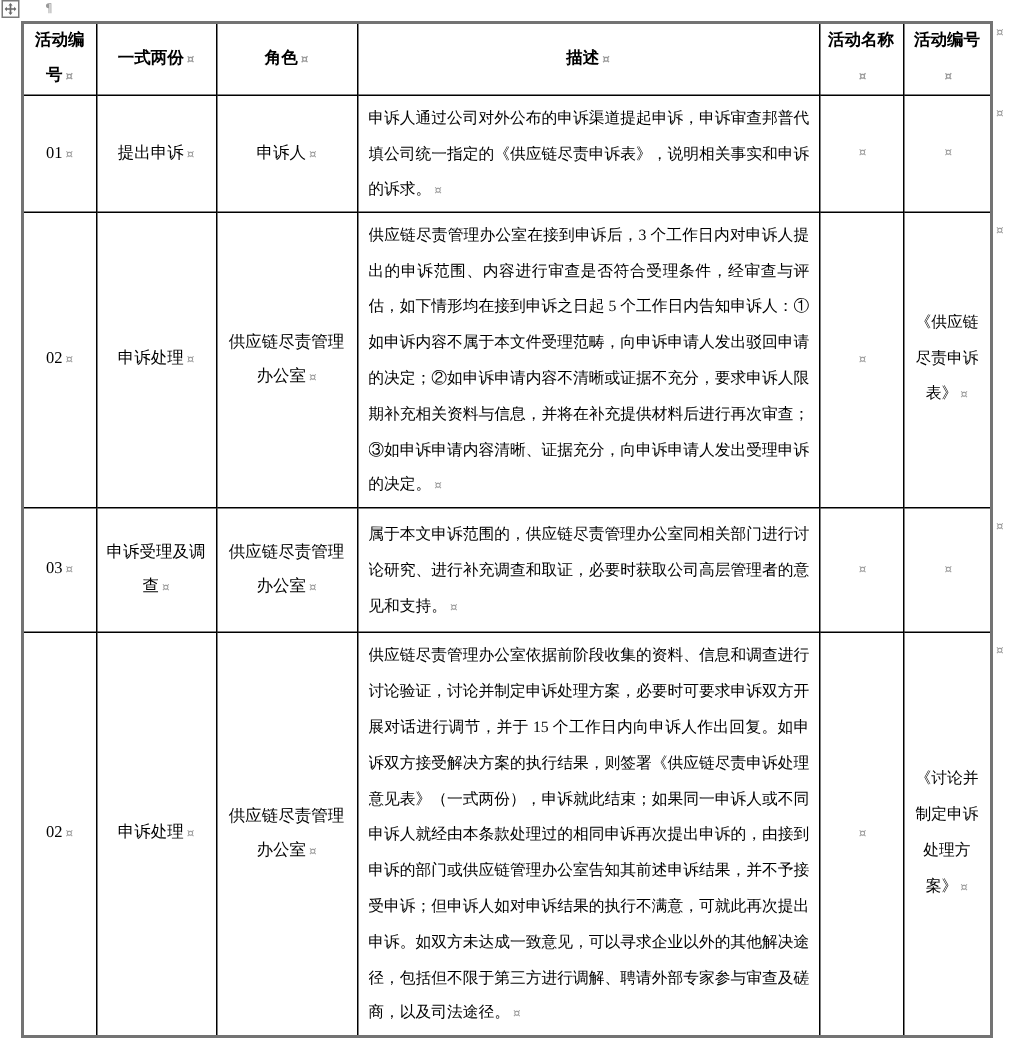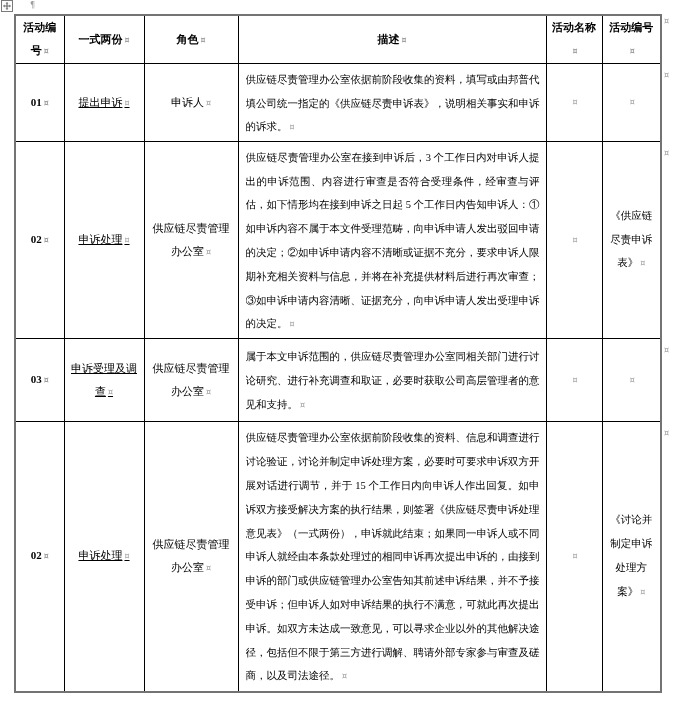--- a/index.html
+++ b/index.html
@@ -44,22 +44,22 @@
   }
   table.doc td, table.doc th {
     border:1px solid #000000;
     vertical-align:middle;
     text-align:center;
     font-size:11px;
     line-height:23px;
     overflow:hidden;
   }
   th.hdr { font-weight:bold; padding:0 4px; }
-  td.c-num  { font-weight:bold; padding:0 2px; }
-  td.c-name { padding:0 3px;text-decoration:underline; }
+  td.c-num  { font-weight:normal; padding:0 2px; }
+  td.c-name { padding:0 3px; }
   td.c-role { padding:0 5px; }
   td.c-desc {
     vertical-align:top;
     text-align:justify;
     padding:3px 6px 0 7px;
   }
   td.c-desc .desc {
     font-size:10.5px;
     line-height:23.8px;
     text-align:justify;
@@ -114,21 +114,21 @@
         <th class="hdr"><span>活动名称</span><span class="cm">¤</span></th>
         <th class="hdr"><span>活动编号</span><span class="cm">¤</span></th>
       </tr>
     </thead>
     <tbody>
       <tr style="height:78px">
         <td class="c-num"><span>01</span><span class="cm">¤</span></td>
         <td class="c-name"><span>提出申诉</span><span class="cm">¤</span></td>
         <td class="c-role"><span>申诉人</span><span class="cm">¤</span></td>
         <td class="c-desc">
-            <div class="desc"><span><span>供应链尽责管理办公室依据前阶段收集的资料，填写或由</span><span class="sq-red">邦普</span><span>代填公司统一指定的《供应链尽责申诉表》，说明相关事实和申诉的诉求。</span></span><span class="cm">¤</span></div>
+            <div class="desc"><span><span>申诉人通过公司对外公布的申诉渠道提起申诉，申诉审查</span><span class="sq-red">邦普</span><span>代填公司统一指定的《供应链尽责申诉表》，说明相关事实和申诉的诉求。</span></span><span class="cm">¤</span></div>
           </td>
         <td class="c-io">
             <div class="io"><span></span><span class="cm">¤</span></div>
           </td>
         <td class="c-io">
             <div class="io"><span></span><span class="cm">¤</span></div>
           </td>
       </tr>
       <tr style="height:197px">
         <td class="c-num"><span>02</span><span class="cm">¤</span></td>

